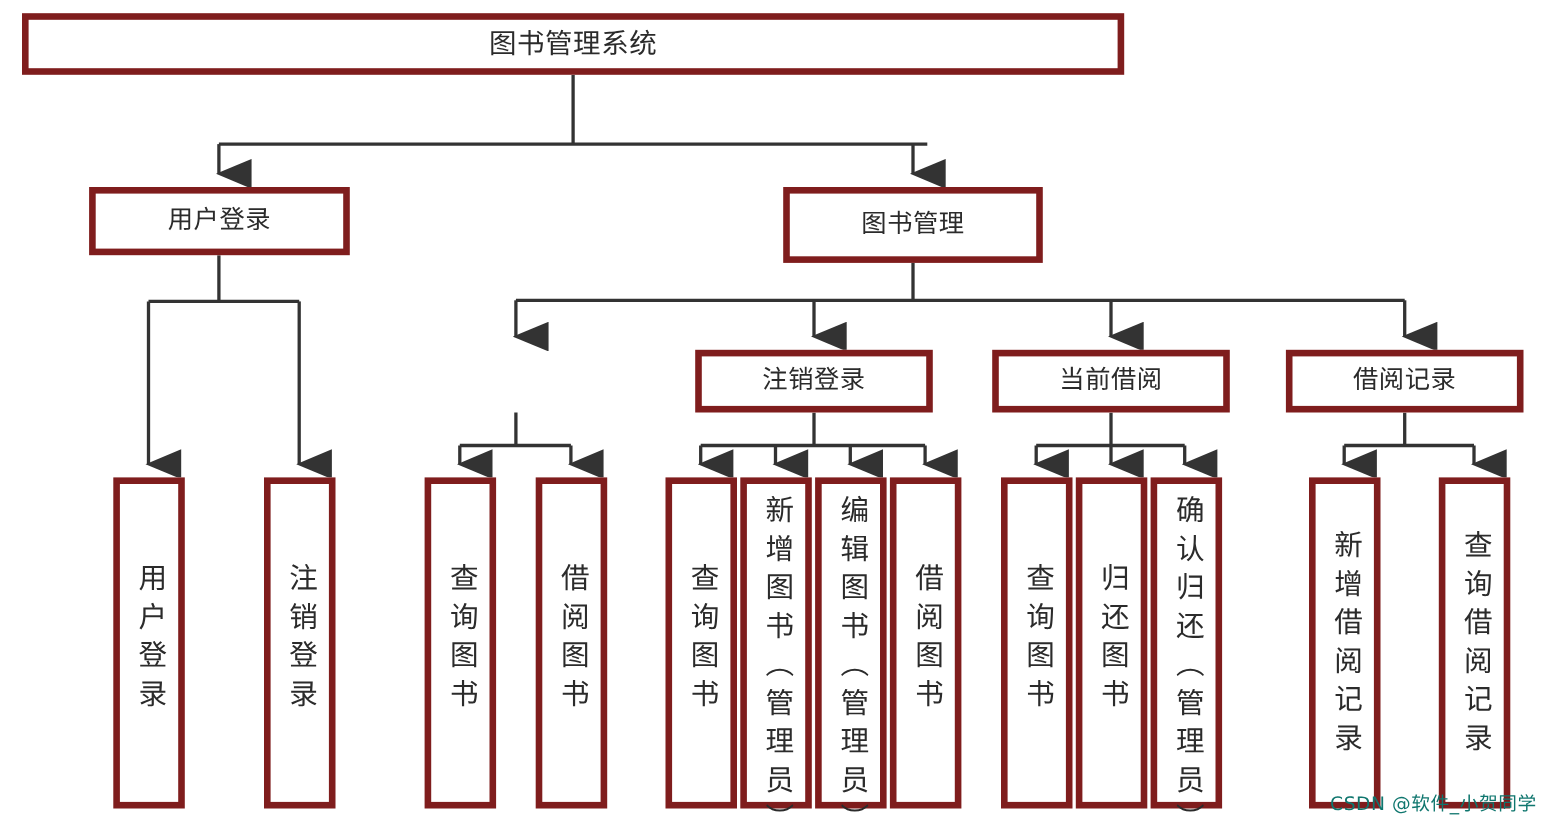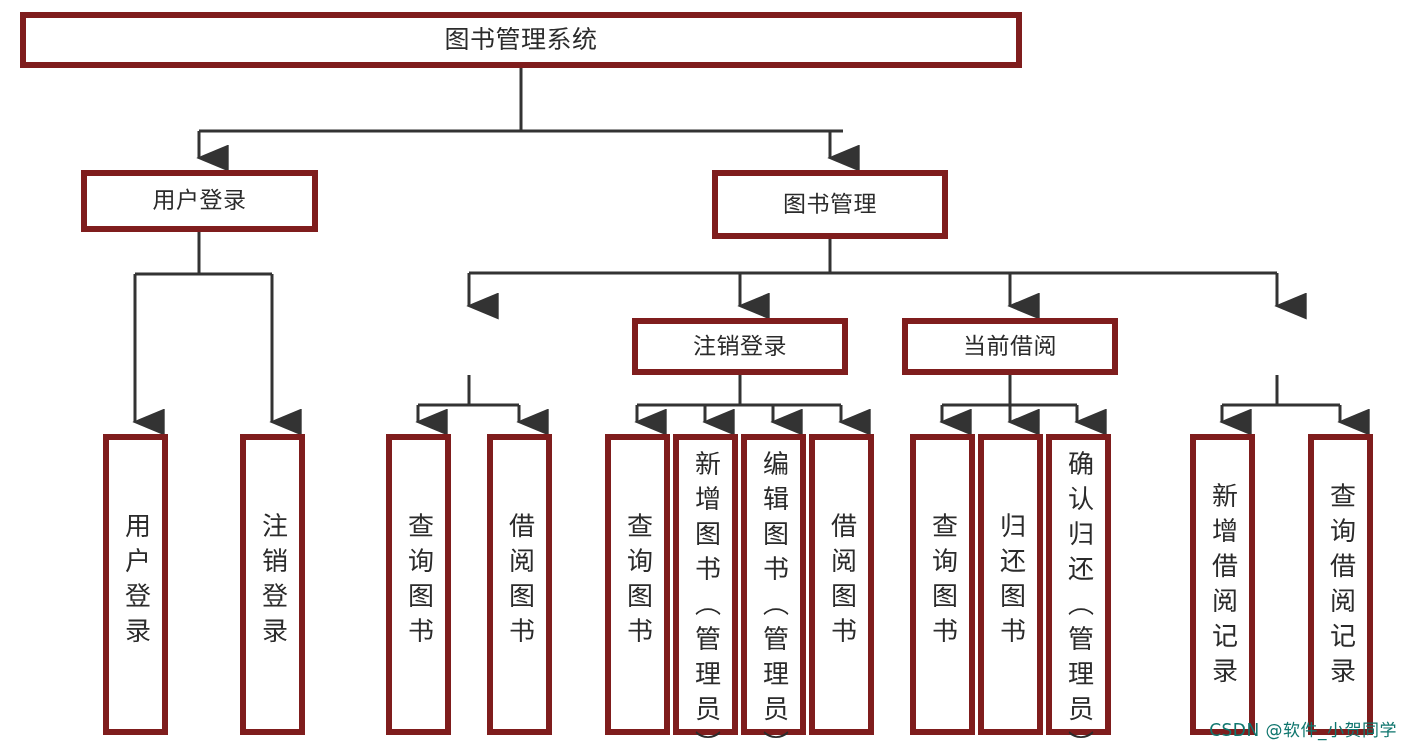--- a/index.html
+++ b/index.html
@@ -138,20 +138,23 @@
   <div class="node branch" style="left:712px;top:170px;width:236px;height:69px;">
     <span class="lbl">图书管理</span>
   </div>
 
   <div class="node branch" style="left:632px;top:318px;width:216px;height:57px;">
     <span class="lbl">注销登录</span>
   </div>
   <div class="node branch" style="left:902px;top:318px;width:216px;height:57px;">
     <span class="lbl">当前借阅</span>
   </div>
+  <div class="node branch" style="left:1169px;top:318px;width:216px;height:57px;">
+    <span class="lbl">借阅记录</span>
+  </div>
 
   <div class="node leaf" style="left:103px;top:434px;width:65px;height:301px;padding-top:72px;">
     <span class="lbl">用户登录</span>
   </div>
   <div class="node leaf" style="left:240px;top:434px;width:65px;height:301px;padding-top:72px;">
     <span class="lbl">注销登录</span>
   </div>
 
   <div class="node leaf" style="left:386px;top:434px;width:65px;height:301px;padding-top:72px;">
     <span class="lbl">查询图书</span>

